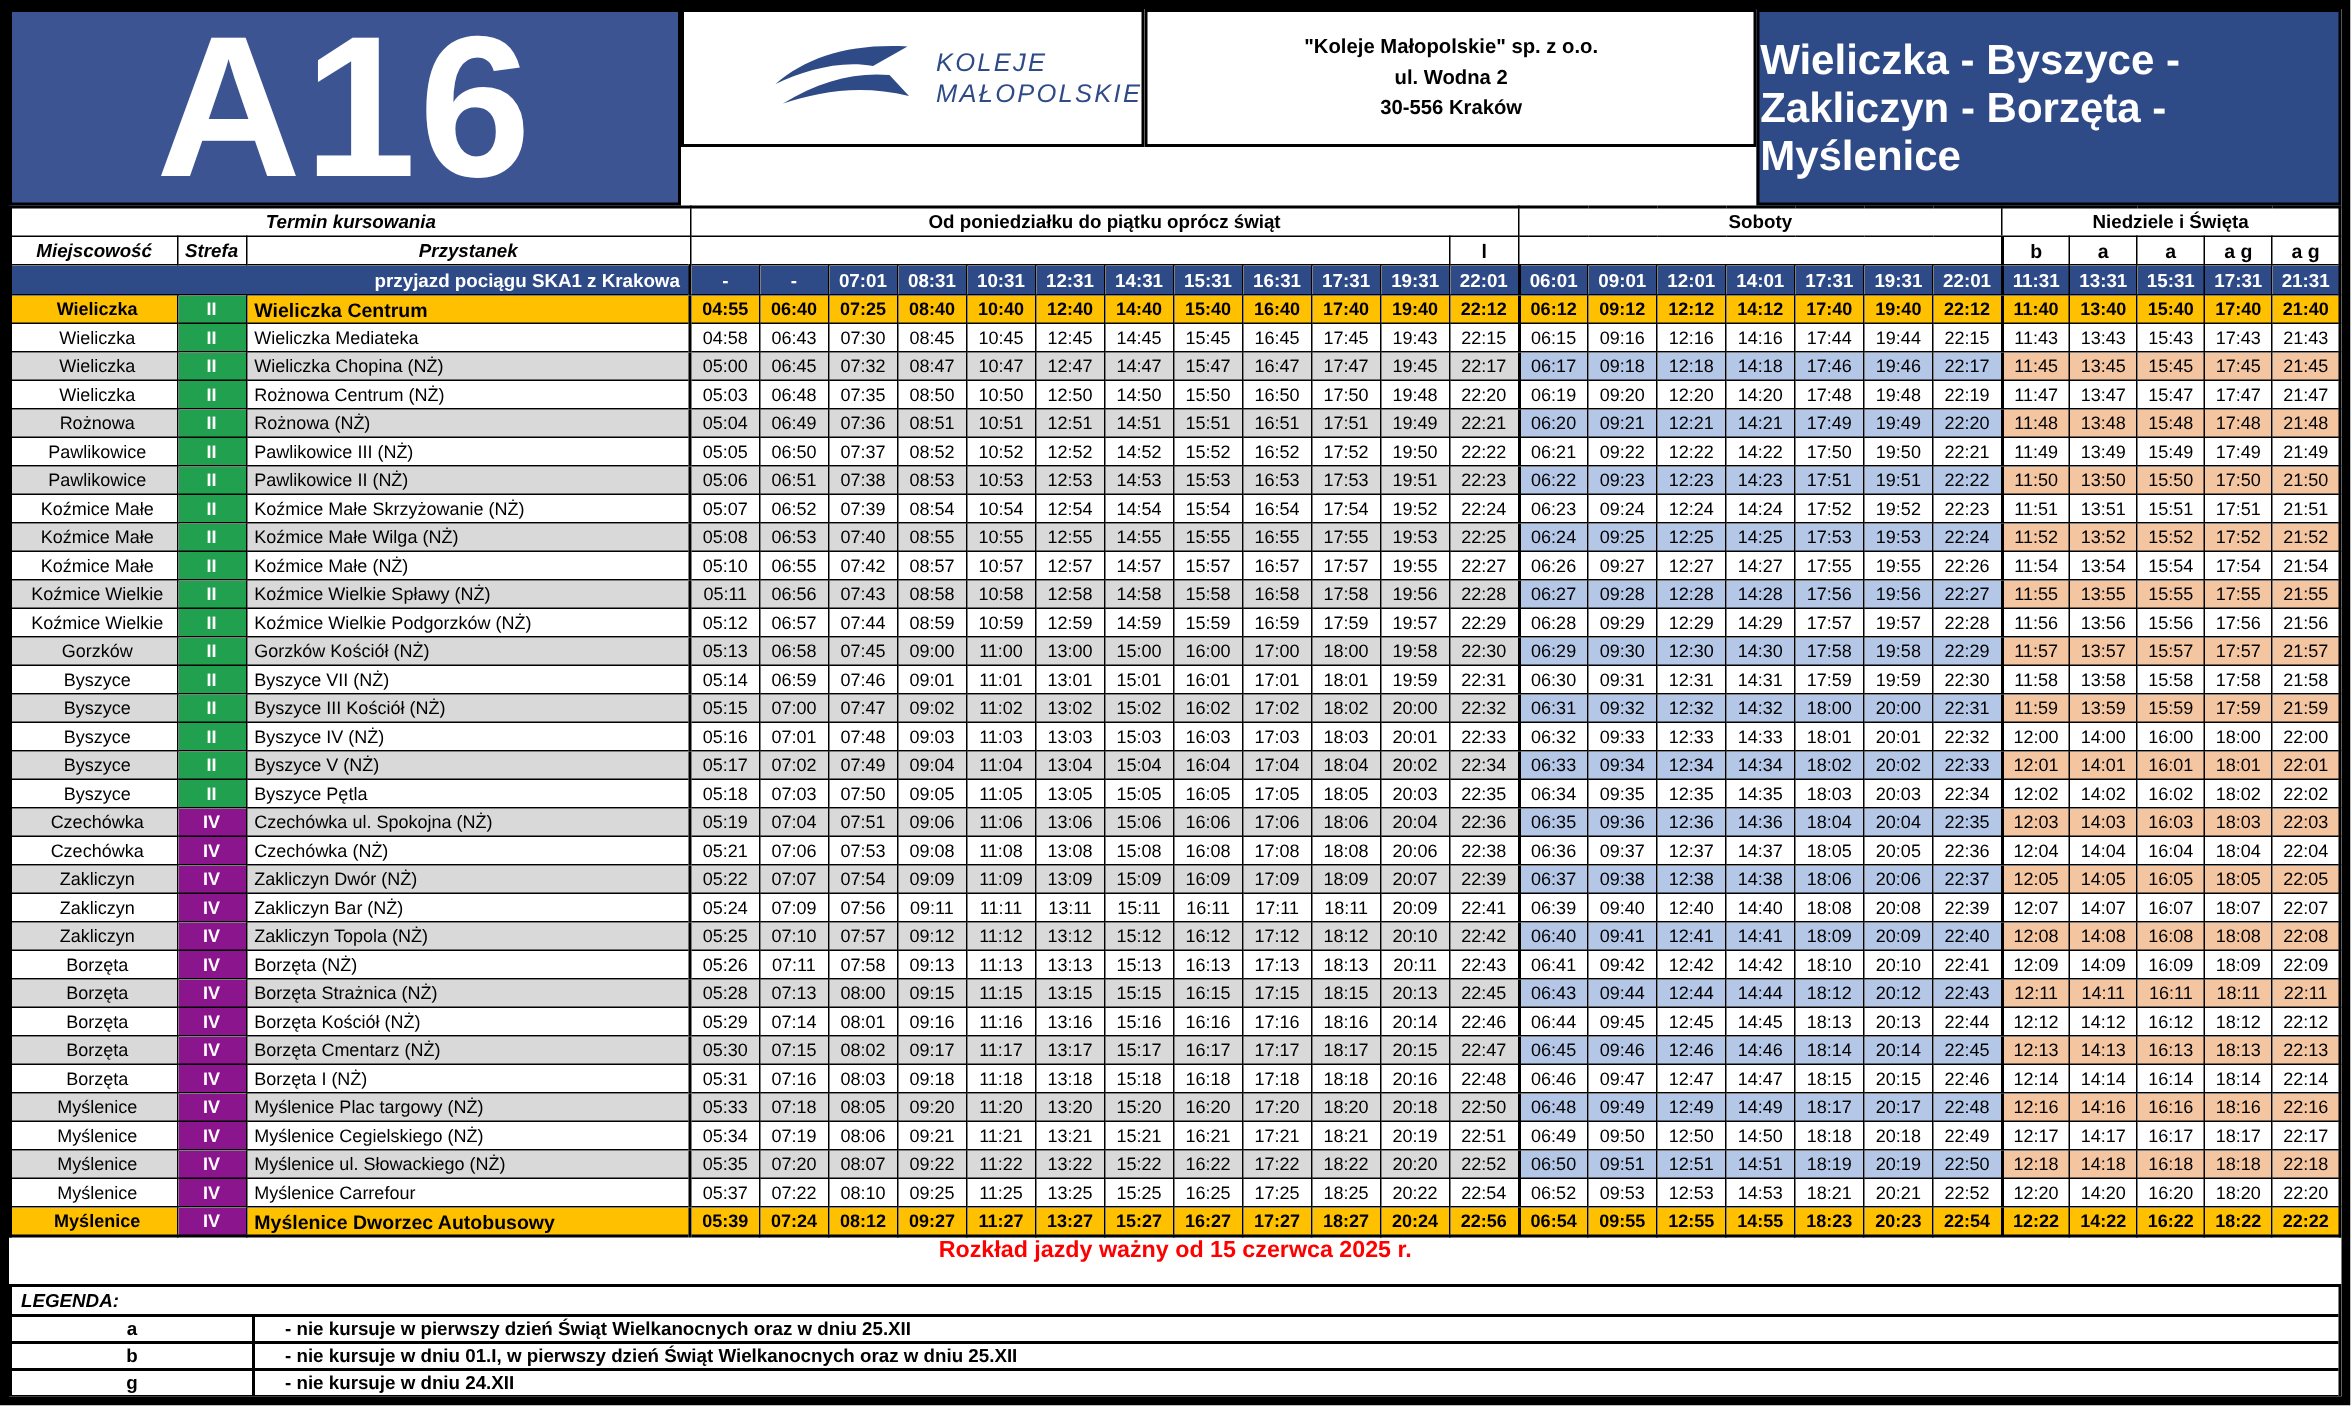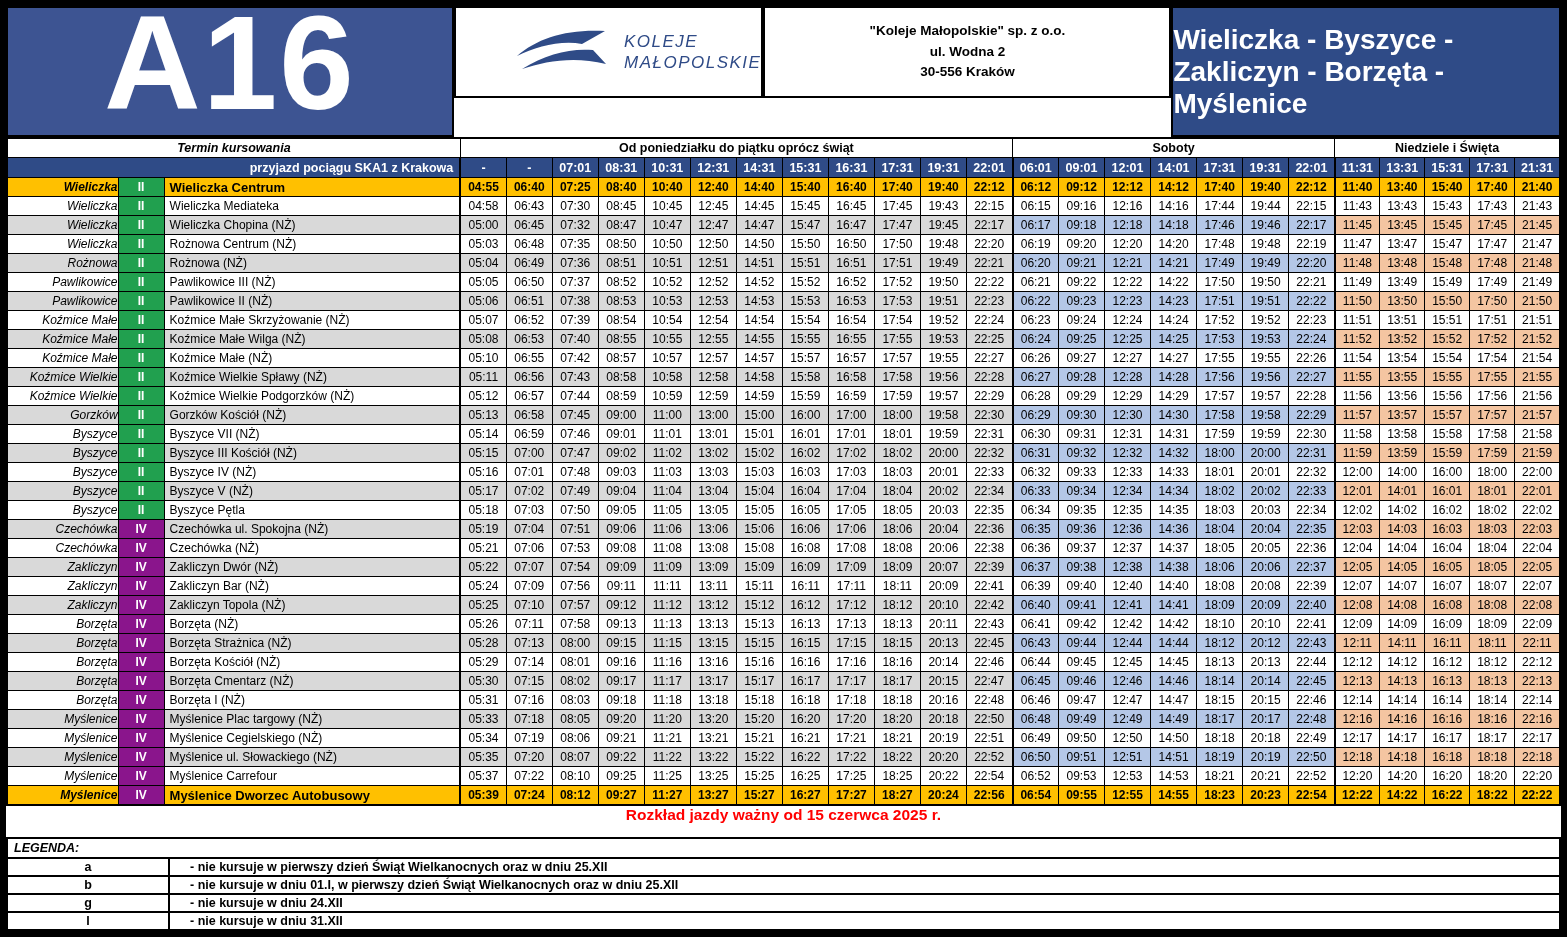--- a/index.html
+++ b/index.html
@@ -5,21 +5,21 @@
   html,body{margin:0;padding:0;background:#fff;}
   .page{
     position:relative;width:1567px;height:937px;box-sizing:border-box;
     border:6px solid #000;background:#fff;overflow:hidden;
     font-family:"Liberation Sans",sans-serif;color:#000;
   }
   
   .topband{display:flex;height:131px;}
   .route-box{
     width:448px;box-sizing:border-box;border:2px solid #000;background:var(--boxblue);
-    display:flex;align-items:flex-start;justify-content:center;flex:none;
+    display:flex;align-items:center;justify-content:center;flex:none;
   }
   .route-box span{color:#fff;font-weight:bold;font-size:134px;line-height:110px;letter-spacing:2px;}
   .top-right{flex:1;display:flex;flex-direction:row;}
   .top-row{display:flex;height:92px;}
   .logo-box{
     flex:1;box-sizing:border-box;border:2px solid #000;background:#fff;
     display:flex;align-items:center;padding-left:58px;gap:14px;
   }
   .logo-text{color:var(--navy);font-size:17px;letter-spacing:1.5px;font-style:italic;line-height:1.25;}
   .addr-box{
@@ -35,21 +35,21 @@
   table.tt{border-collapse:collapse;table-layout:fixed;width:1555px;border:2px solid #000;}
   .tt th,.tt td{
     border:1px solid #000;padding:0;height:18px;font-size:12px;text-align:center;
     white-space:nowrap;overflow:hidden;background:#fff;
   }
   .tt thead th{font-weight:bold;font-size:12.5px;}
   .tt .it{font-style:italic;}
   .tt .note{font-weight:bold;font-size:13px;}
   .tt tr.ska td{background:var(--navy);color:#fff;font-weight:bold;font-size:12.5px;height:19px;}
   .tt td.ska-label{text-align:right;padding-right:6px;}
-  .tt td.town{text-align:right;font-style:italic;padding-left:4px;}
+  .tt td.town{text-align:center;padding-left:4px;}
   .tt td.stop{text-align:left;padding-left:5px;border-right:2px solid #000;}
   .tt td.zone{color:#fff;font-weight:bold;}
   .tt td.zone-II{background:var(--green);}
   .tt td.zone-IV{background:var(--purple);}
   .tt tr.shade td.town,.tt tr.shade td.stop,.tt tr.shade td.wd{background:var(--gray);}
   .tt tr.shade td.sa{background:var(--satblue);}
   .tt tr.shade td.su{background:var(--sunpeach);}
   .tt tr.hl td{background:var(--yellow);font-weight:bold;}
   .tt tr.hl td.stop{font-size:13px;}
   .tt tr.hl td.zone-II{background:var(--green);}
@@ -129,20 +129,33 @@
         <col style="width: 45px;">
         <col style="width: 45px;">
       </colgroup>
       <thead>
         <tr>
           <th class="it" colspan="3">Termin kursowania</th>
           <th colspan="12">Od poniedziałku do piątku oprócz świąt</th>
           <th colspan="7">Soboty</th>
           <th colspan="5">Niedziele i Święta</th>
         </tr>
+        <tr>
+          <th class="it">Miejscowość</th>
+          <th class="it">Strefa</th>
+          <th class="it">Przystanek</th>
+          <td colspan="11"></td>
+          <td class="note">l</td>
+          <td colspan="7"></td>
+          <td class="note sec-start">b</td>
+          <td class="note">a</td>
+          <td class="note">a</td>
+          <td class="note">a g</td>
+          <td class="note">a g</td>
+        </tr>
         <tr class="ska">
           <td class="ska-label" colspan="3">przyjazd pociągu SKA1 z Krakowa</td>
           <td class="sec-start">-</td>
           <td>-</td>
           <td>07:01</td>
           <td>08:31</td>
           <td>10:31</td>
           <td>12:31</td>
           <td>14:31</td>
           <td>15:31</td>

